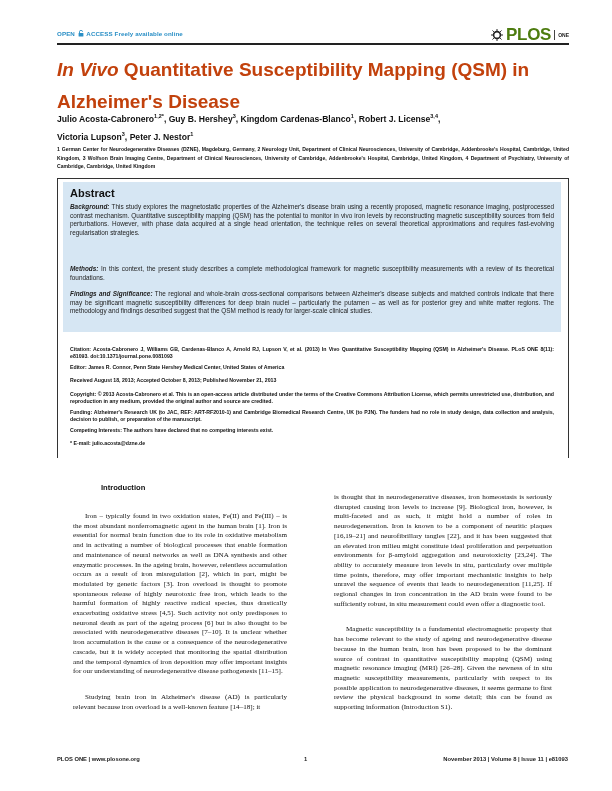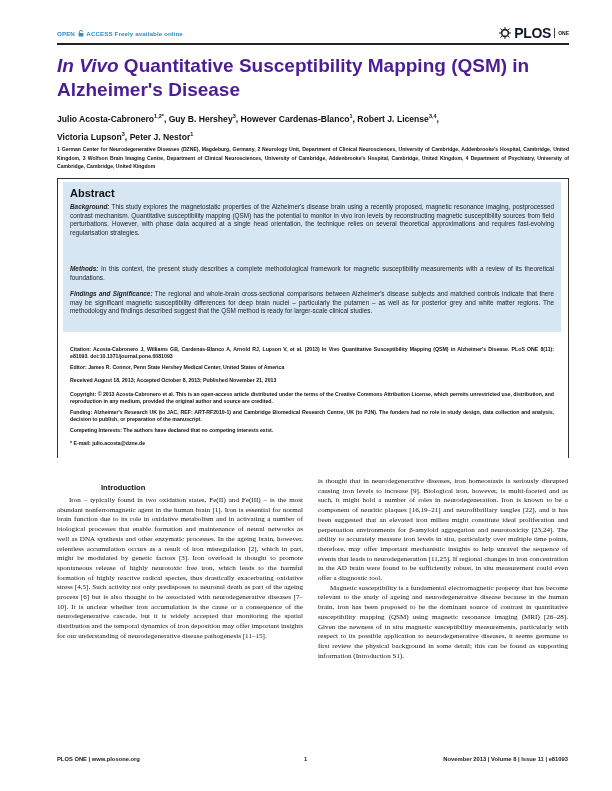--- a/index.html
+++ b/index.html
@@ -1,38 +1,38 @@
 <!DOCTYPE html>
 <html><head>
 <meta charset="utf-8">
 <style>
   html, body { margin:0; padding:0; background:#ffffff; }
   body { width:612px; height:791px; position:relative; overflow:hidden; font-family:"Liberation Sans", sans-serif; color:#111; }
   .topbar { position:absolute; left:57px; top:28px; width:512px; height:14px; }
   .oa { position:absolute; left:0; top:2px; font-size:6.2px; font-weight:bold; color:#2a8fc6; letter-spacing:0.1px; white-space:nowrap; }
   .oa .lock { display:inline-block; width:6px; height:7px; vertical-align:-1px; margin:0 1px; }
   .logo { position:absolute; right:0; top:-3px; display:flex; align-items:center; gap:3px; }
-  .logo .plos { font-size:14px; font-weight:900; color:#0f172a; letter-spacing:-0.3px; }
+  .logo .plos { font-size:17px; font-weight:900; color:#4d7c0f; letter-spacing:-0.3px; }
   .logo .sep { width:1px; height:10px; background:#444; }
   .logo .one { font-size:5px; font-weight:bold; color:#222; }
   .rule { position:absolute; left:57px; top:43px; width:512px; height:1.5px; background:#222; }
-  .title { position:absolute; left:57px; top:54px; width:512px; font-size:19px; font-weight:bold; line-height:24px; color:#4c1d95; }
+  .title { position:absolute; left:57px; top:54px; width:512px; font-size:19px; font-weight:bold; line-height:32px; color:#c2410c; }
   .title i { font-style:italic; }
   .authors { position:absolute; left:57px; top:109px; width:512px; font-size:8.6px; font-weight:bold; line-height:15px; }
   .authors sup { font-size:5.5px; }
   .affil { position:absolute; left:57px; top:145px; width:512px; font-size:5.1px; font-weight:bold; line-height:8.7px; text-align:justify; }
   .boxframe { position:absolute; left:57px; top:178px; width:510px; height:279px; border:1px solid #333; border-bottom:none; border-top:1px solid #333; }
   .boxframe:after{content:"";}
   .absbox { position:absolute; left:63px; top:182px; width:498px; height:150px; background:#d6e6f3; }
   .abs-title { position:absolute; left:70px; top:187px; font-size:11px; font-weight:bold; }
   .abs-p { position:absolute; left:70px; width:484px; font-size:6.4px; line-height:8.7px; text-align:justify; color:#222; }
   .abs-p b { font-style:italic; font-weight:bold; }
   .meta { position:absolute; left:70px; width:484px; font-size:5.2px; line-height:7.2px; font-weight:bold; text-align:justify; }
   .col { position:absolute; font-family:"Liberation Serif", serif; font-size:7.1px; line-height:9.7px; text-align:justify; color:#111; }
-  .col p { margin:0; text-indent:12px; }
+  .col p { margin:16px; text-indent:12px; }
   .intro-h { position:absolute; left:57px; top:483px; font-size:7.6px; font-weight:bold;margin-left:44px; }
   .footer { position:absolute; top:756px; font-size:5.8px; font-weight:bold; color:#222; white-space:nowrap; }
 </style>
 </head>
 <body>
 
 <div class="topbar">
   <span class="oa">
     <span>OPEN</span>
     <svg class="lock" viewBox="0 0 6 7">
@@ -62,21 +62,21 @@
   </div>
 </div>
 <div class="rule"></div>
 
 <div class="title"><i>In Vivo</i><span> Quantitative Susceptibility Mapping (QSM) in Alzheimer's Disease</span></div>
 
 <div class="authors">
   <div>
     <span>Julio Acosta-Cabronero</span><sup>1,2*</sup>,
     <span>Guy B. Hershey</span><sup>3</sup>,
-    <span>However Cardenas-Blanco</span><sup>1</sup>,
+    <span>Kingdom Cardenas-Blanco</span><sup>1</sup>,
     <span>Robert J. License</span><sup>3,4</sup>,
   </div>
   <div>
     <span>Victoria Lupson</span><sup>3</sup>,
     <span>Peter J. Nestor</span><sup>1</sup>
   </div>
 </div>
 
 <div class="affil">1 German Center for Neurodegenerative Diseases (DZNE), Magdeburg, Germany, 2 Neurology Unit, Department of Clinical Neurosciences, University of Cambridge, Addenbrooke's Hospital, Cambridge, United Kingdom, 3 Wolfson Brain Imaging Centre, Department of Clinical Neurosciences, University of Cambridge, Addenbrooke's Hospital, Cambridge, United Kingdom, 4 Department of Psychiatry, University of Cambridge, Cambridge, United Kingdom</div>
 
@@ -93,20 +93,21 @@
 <div class="meta" style="top:377px;">Received August 18, 2013; Accepted October 8, 2013; Published November 21, 2013</div>
 <div class="meta" style="top:391px;">Copyright: © 2013 Acosta-Cabronero et al. This is an open-access article distributed under the terms of the Creative Commons Attribution License, which permits unrestricted use, distribution, and reproduction in any medium, provided the original author and source are credited.</div>
 <div class="meta" style="top:409px;">Funding: Alzheimer's Research UK (to JAC, REF: ART-RF2010-1) and Cambridge Biomedical Research Centre, UK (to PJN). The funders had no role in study design, data collection and analysis, decision to publish, or preparation of the manuscript.</div>
 <div class="meta" style="top:427px;">Competing Interests: The authors have declared that no competing interests exist.</div>
 <div class="meta" style="top:440px;">* E-mail: julio.acosta@dzne.de</div>
 
 <div class="intro-h">Introduction</div>
 
 <div class="col" style="left:57px; top:496px; width:246px;">
   <p>Iron – typically found in two oxidation states, Fe(II) and Fe(III) – is the most abundant nonferromagnetic agent in the human brain [1]. Iron is essential for normal brain function due to its role in oxidative metabolism and in activating a number of biological processes that enable formation and maintenance of neural networks as well as DNA synthesis and other enzymatic processes. In the ageing brain, however, relentless accumulation occurs as a result of iron misregulation [2], which in part, might be modulated by genetic factors [3]. Iron overload is thought to promote spontaneous release of highly neurotoxic free iron, which leads to the harmful formation of highly reactive radical species, thus drastically exacerbating oxidative stress [4,5]. Such activity not only predisposes to neuronal death as part of the ageing process [6] but is also thought to be associated with neurodegenerative diseases [7–10]. It is unclear whether iron accumulation is the cause or a consequence of the neurodegenerative cascade, but it is widely accepted that monitoring the spatial distribution and the temporal dynamics of iron deposition may offer important insights for our understanding of neurodegenerative disease pathogenesis [11–15].</p>
+  <p>Studying brain iron in Alzheimer's disease (AD) is particularly relevant because iron overload is a well-known feature [14–18]; it</p>
 </div>
 
 <div class="col" style="left:318px; top:477px; width:250px;">
   <p style="text-indent:0">is thought that in neurodegenerative diseases, iron homeostasis is seriously disrupted causing iron levels to increase [9]. Biological iron, however, is multi-faceted and as such, it might hold a number of roles in neurodegeneration. Iron is known to be a component of neuritic plaques [16,19–21] and neurofibrillary tangles [22], and it has been suggested that an elevated iron milieu might constitute ideal proliferation and perpetuation environments for β-amyloid aggregation and neurotoxicity [23,24]. The ability to accurately measure iron levels in situ, particularly over multiple time points, therefore, may offer important mechanistic insights to help unravel the sequence of events that leads to neurodegeneration [11,25]. If regional changes in iron concentration in the AD brain were found to be sufficiently robust, in situ measurement could even offer a diagnostic tool.</p>
   <p>Magnetic susceptibility is a fundamental electromagnetic property that has become relevant to the study of ageing and neurodegenerative disease because in the human brain, iron has been proposed to be the dominant source of contrast in quantitative susceptibility mapping (QSM) using magnetic resonance imaging (MRI) [26–28]. Given the newness of in situ magnetic susceptibility measurements, particularly with respect to its possible application to neurodegenerative diseases, it seems germane to first review the physical background in some detail; this can be found as supporting information (Introduction S1).</p>
 </div>
 
 <div class="footer" style="left:57px;">PLOS ONE | www.plosone.org</div>
 <div class="footer" style="left:304px;">1</div>
 <div class="footer" style="right:44px;">November 2013 | Volume 8 | Issue 11 | e81093</div>

